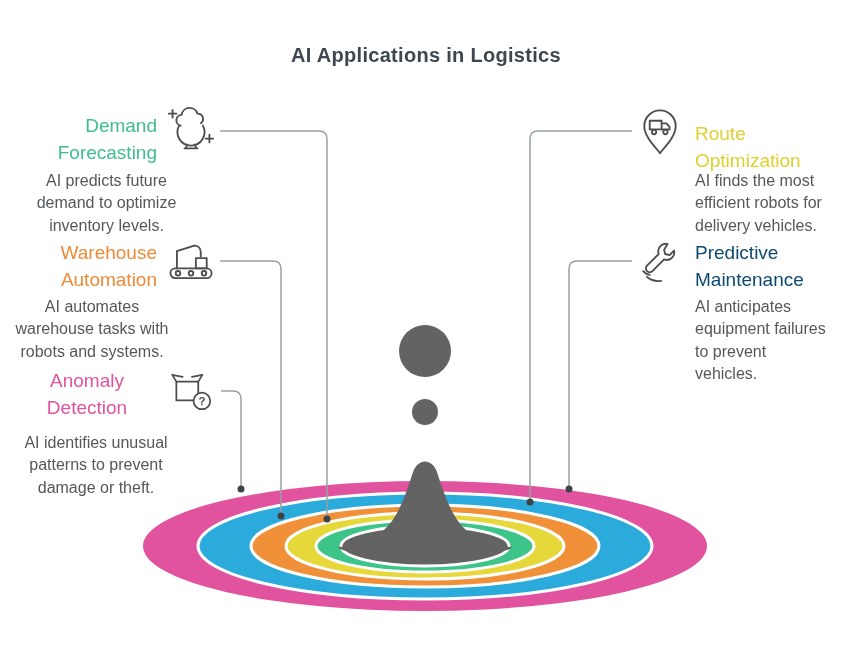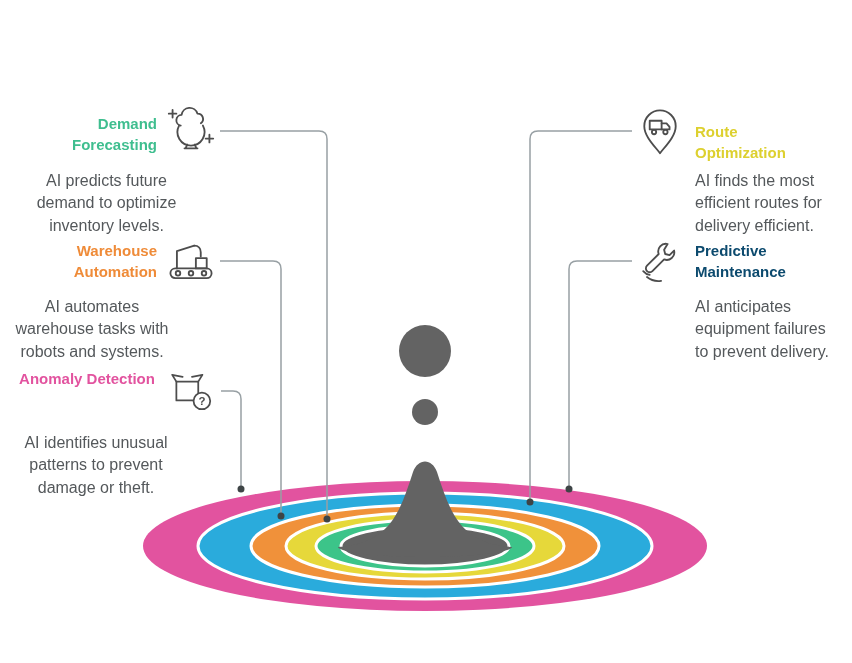--- a/index.html
+++ b/index.html
@@ -5,21 +5,21 @@
   html,body { margin:0; padding:0; background:#ffffff; }
   .canvas {
     position:relative; width:852px; height:663px; background:#ffffff;
     font-family:"Liberation Sans", sans-serif; overflow:hidden;
   }
   .title {
     position:absolute; top:44px; left:0; width:100%; text-align:center;
     font-size:20px; font-weight:bold; color:#3d4750; letter-spacing:.3px;
   }
   .abs { position:absolute; }
-  .heading { font-size:15px; font-weight:bold; line-height:1.4; }
+  .heading { font-size:19px; font-weight:normal; line-height:1.4; }
   .desc { font-size:16px; color:#54585b; line-height:1.4; }
   .ta-r { text-align:right; } .ta-c { text-align:center; } .ta-l { text-align:left; }
   .icon svg { display:block; }
   .art { position:absolute; left:0; top:0; }
 
   
   .demand-icon   { left:165px; top:105px; }
   .demand-head   { left:18px;  top:113px; width:139px; }
   .demand-desc   { left:28px;  top:170px; width:157px; }
   
@@ -39,20 +39,21 @@
   .pred-head     { left:695px; top:240px; width:135px; }
   .pred-desc     { left:695px; top:296px; width:135px; }
 
   .lineicon { stroke:#4d4d4d; stroke-width:1.7; fill:none; stroke-linecap:round; stroke-linejoin:round; }
 </style>
 </head>
 <body>
 
 <div class="canvas">
 
+  <div class="title">AI Applications in Logistics</div>
 
   <svg class="art" width="852" height="663" viewBox="0 0 852 663">
 
     <ellipse cx="425" cy="546" rx="282" ry="65" fill="#e2539f"></ellipse>
     <ellipse cx="425" cy="546" rx="227" ry="53" stroke="#ffffff" stroke-width="3" fill="#2aabdc"></ellipse>
     <ellipse cx="425" cy="546" rx="174" ry="41" stroke="#ffffff" stroke-width="3" fill="#f0913a"></ellipse>
     <ellipse cx="425" cy="546" rx="139" ry="33" stroke="#ffffff" stroke-width="3" fill="#e6d83a"></ellipse>
     <ellipse cx="425" cy="546" rx="109" ry="26" stroke="#ffffff" stroke-width="3" fill="#3cc489"></ellipse>
     <ellipse cx="425" cy="546" rx="84" ry="20" stroke="#ffffff" stroke-width="3" fill="#636363"></ellipse>
 
@@ -125,28 +126,28 @@
     <div class="abs icon route-icon">
       <svg width="52" height="52" viewBox="0 0 48 48" class="lineicon">
         <path d="M24,44.5 C19.5,38.5 9.5,29 9.5,19.5 a14.5,14.5 0 1 1 29,0 C38.5,29 28.5,38.5 24,44.5 z"></path>
         <path d="M14.5,14.5 h11 v8 h-11 z"></path>
         <path d="M25.5,17 h4.5 l2.8,3.2 v2.3 h-7.3"></path>
         <circle cx="18.5" cy="25" r="2"></circle>
         <circle cx="29" cy="25" r="2"></circle>
       </svg>
     </div>
     <div class="abs heading ta-l route-head" style="color: rgb(221, 208, 47); margin-top: 8px;">Route Optimization</div>
-    <div class="abs desc ta-l route-desc">AI finds the most efficient routes for delivery efficient.</div>
+    <div class="abs desc ta-l route-desc">AI finds the most efficient robots for delivery vehicles.</div>
   </div>
 
   <div>
     <div class="abs icon pred-icon">
       <svg width="52" height="52" viewBox="0 0 48 48" class="lineicon">
         <path d="M31,6.5 a7,7 0 0 0 -8.2,9.2 L12,26.5 a3.5,3.5 0 0 0 5,5 L27.8,20.7 A7,7 0 0 0 37,12.5 l-4.2,4.2 -4,-1 -1,-4 z"></path>
         <path d="M12,37 q5.5,4.5 13,3.5"></path>
         <path d="M8.5,31.5 q2.5,3 6,3.5"></path>
       </svg>
     </div>
     <div class="abs heading ta-l pred-head" style="color: #0c4a6e;">Predictive Maintenance</div>
-    <div class="abs desc ta-l pred-desc">AI anticipates equipment failures to prevent delivery.</div>
+    <div class="abs desc ta-l pred-desc">AI anticipates equipment failures to prevent vehicles.</div>
   </div>
 
 </div>
 
 </body></html>

